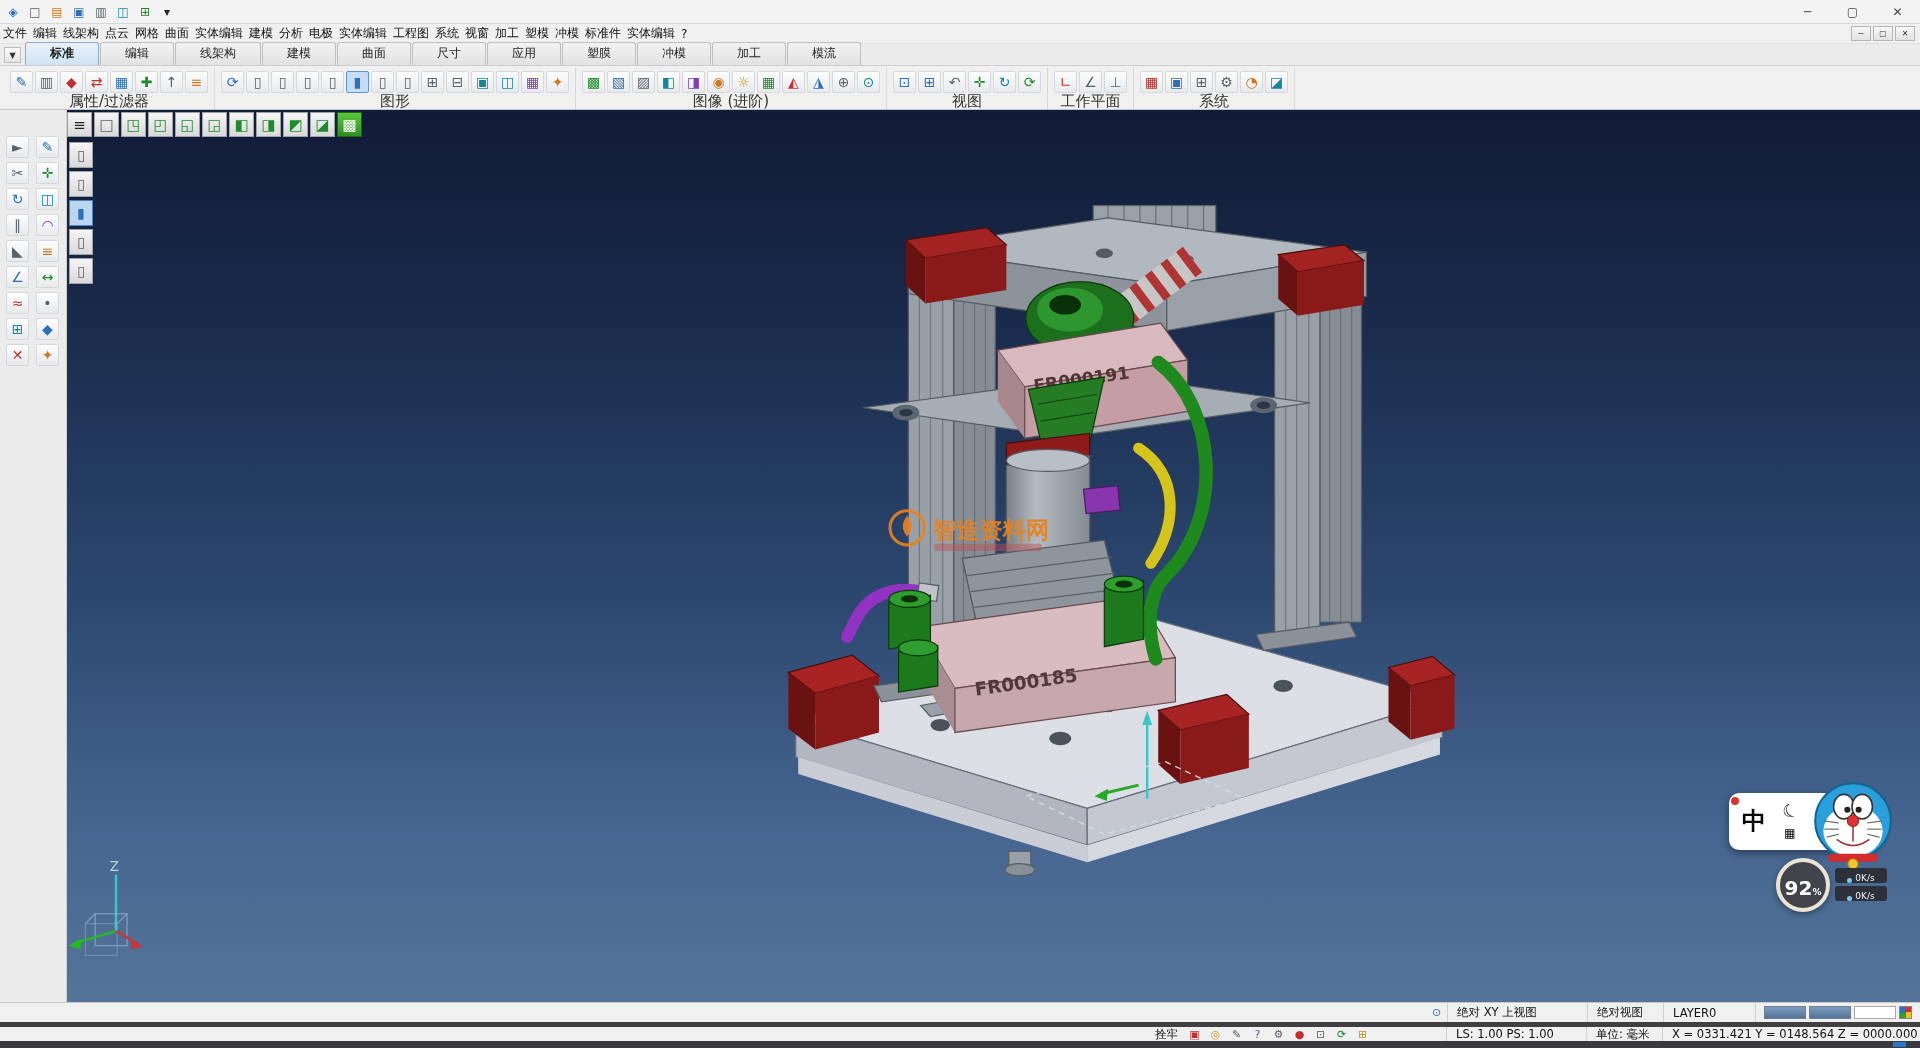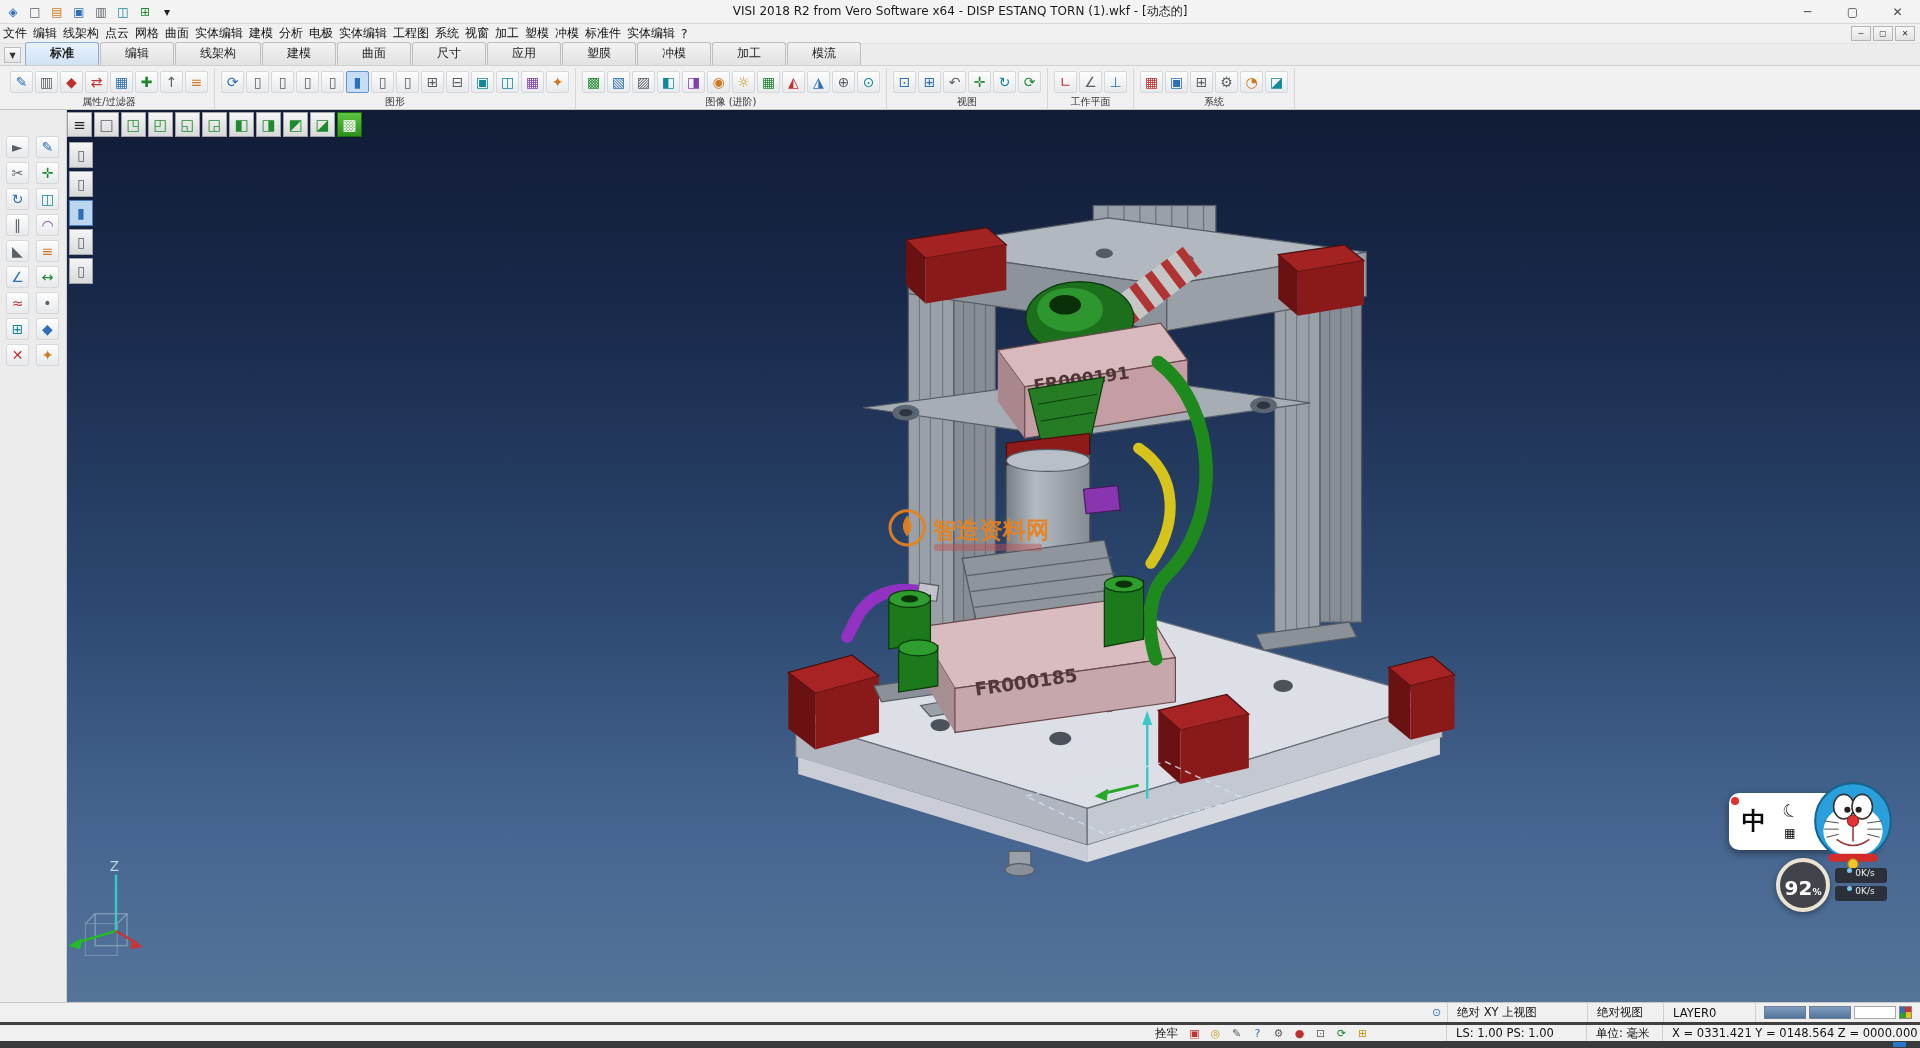--- a/index.html
+++ b/index.html
@@ -23,21 +23,21 @@
 
 .tabrow{position:absolute;left:0;top:44px;width:1920px;height:22px;background:#ececec;display:flex;align-items:flex-end;padding-left:4px;border-bottom:1px solid #cfcfcf}
 .tabdd{width:17px;height:16px;margin:0 4px 2px 0;font-size:8px;display:flex;align-items:center;justify-content:center;border:1px solid #bdbdbd;background:linear-gradient(#fbfbfb,#e4e4e4);color:#333}
 .tab{padding:2px 24px 3px;font-size:12px;border:1px solid #bfbfbf;border-bottom:none;background:linear-gradient(#f2f2f2,#e2e2e2);margin-right:1px;border-radius:3px 3px 0 0;color:#222}
 .tab.active{background:linear-gradient(#e9f2fc,#cfe2f5);border-color:#86aed6;font-weight:bold}
 
 
 .ribbon{position:absolute;left:0;top:66px;width:1920px;height:44px;background:#f0f0f0;border-bottom:1px solid #c4c4c4;display:flex;padding:2px 2px 0 4px}
 .rgroup{display:flex;flex-direction:column;border-right:1px solid #d7d7d7;padding:0 6px}
 .ricons{display:flex;gap:2px;height:27px;align-items:center}
-.rlabel{text-align:center;font-size:10px;color:#333;height:14px;line-height:13px}
+.rlabel{text-align:center;font-size:15px;color:#333;height:14px;line-height:13px}
 
 
 .ic{width:23px;height:22px;display:inline-flex;align-items:center;justify-content:center;font-size:14px;line-height:1;border:1px solid #d5d9dd;border-radius:2px;background:linear-gradient(#fdfdfd,#e7e9eb);flex:0 0 auto}
 .ic.active{background:#c6ddf5;border-color:#5e96cf}
 .c-blue{color:#2d6fb8}.c-green{color:#1e8a2e}.c-red{color:#c03030}.c-yellow{color:#c09a12}
 .c-gray{color:#5a6068}.c-purple{color:#8040b0}.c-teal{color:#13889a}.c-orange{color:#d07820}.c-dark{color:#222}
 
 
 .sidebar{position:absolute;left:0;top:110px;width:67px;height:892px;background:#ececec;border-right:1px solid #cfcfcf}
 .sgrid{display:grid;grid-template-columns:23px 23px;gap:4px 7px;padding:26px 0 0 6px}
@@ -55,27 +55,27 @@
 
 .netmon{position:absolute;left:1655px;top:672px;width:200px;height:155px}
 .pill{position:absolute;left:7px;top:11px;width:150px;height:57px;background:#fff;border-radius:10px;box-shadow:0 3px 9px rgba(0,0,0,.45)}
 .pill .lang{position:absolute;left:13px;top:12px;font-size:24px;font-weight:bold;color:#0a0a0a}
 .pill .moon{position:absolute;left:53px;top:7px;font-size:18px;color:#0a0a0a;transform:rotate(-18deg)}
 .pill .kbd{position:absolute;left:55px;top:33px;font-size:12px;color:#0a0a0a}
 .pill-dot{position:absolute;left:2px;top:4px;width:8px;height:8px;border-radius:50%;background:#e03030}
 .dora{position:absolute;left:86px;top:-4px;width:90px;height:90px}
 .gauge{position:absolute;left:54px;top:76px;width:54px;height:54px;border-radius:50%;background:#43444b;border:4px solid #ece4d2;color:#fff;display:flex;align-items:baseline;justify-content:center;padding-top:14px;font-weight:bold;box-shadow:0 2px 6px rgba(0,0,0,.4)}
 .gauge b{font-size:20px}.gauge small{font-size:9px}
-.spd{position:absolute;left:113px;width:52px;height:15px;background:rgba(40,42,48,.9);border-radius:3px;color:#eee;font-size:9px;display:flex;align-items:flex-start;justify-content:center;gap:3px}
+.spd{position:absolute;left:113px;width:52px;height:15px;background:rgba(40,42,48,.9);border-radius:3px;color:#eee;font-size:9px;display:flex;align-items:flex-end;justify-content:center;gap:3px}
 .spd .dot{width:5px;height:5px;border-radius:50%;background:#7ec8f0;display:inline-block}
 .spd.up{top:86px}.spd.down{top:104px}
 
 
 .status1{position:absolute;left:0;top:1002px;width:1920px;height:20px;background:#f0f0f0;border-top:1px solid #c8c8c8;display:flex;align-items:center;font-size:11.5px}
-.status2{position:absolute;left:0;top:1022px;width:1920px;height:19px;background:#f0f0f0;border-top:3px solid #404040;display:flex;align-items:center;font-size:11.5px}
+.status2{position:absolute;left:0;top:1022px;width:1920px;height:19px;background:#f0f0f0;border-top:5px solid #404040;display:flex;align-items:center;font-size:11.5px}
 .sspace{flex:1}
 .seg{height:100%;display:flex;align-items:center;padding:0 9px;border-left:1px solid #d0d0d0;white-space:nowrap}
 .seg.bold{font-weight:normal}
 .sic{width:19px;height:16px;font-size:11px;display:inline-flex;align-items:center;justify-content:center;margin:0 1px}
 .swatches{display:flex;align-items:center;gap:3px;padding:0 8px;border-left:1px solid #d0d0d0;height:100%}
 .sw{width:42px;height:13px;border:1px solid #6e7f96;background:linear-gradient(#7e9cbe,#53749b)}
 .sw.white{background:#fff;border-color:#a8a8a8}
 .sw-color{width:13px;height:13px;border:1px solid #888;background:conic-gradient(#d03030 0 25%,#e8c020 0 50%,#2e9e2e 0 75%,#2d6fb8 0)}
 
 
@@ -89,21 +89,20 @@
   <div class="qat">
     <span class="ic c-blue">◈</span>
     <span class="ic c-gray">□</span>
     <span class="ic c-orange">▤</span>
     <span class="ic c-blue">▣</span>
     <span class="ic c-gray">▥</span>
     <span class="ic c-teal">◫</span>
     <span class="ic c-green">⊞</span>
     <span class="ic c-dark">▾</span>
   </div>
-  <div class="title">VISI 2018 R2 from Vero Software x64 - DISP ESTANQ TORN (1).wkf - [动态的]</div>
   <div class="wc">
     <div class="wbtn">─</div>
     <div class="wbtn">▢</div>
     <div class="wbtn">✕</div>
   </div>
 </div>
 
 <div class="menubar">
   <span class="mi">文件</span>
   <span class="mi">编辑</span>

